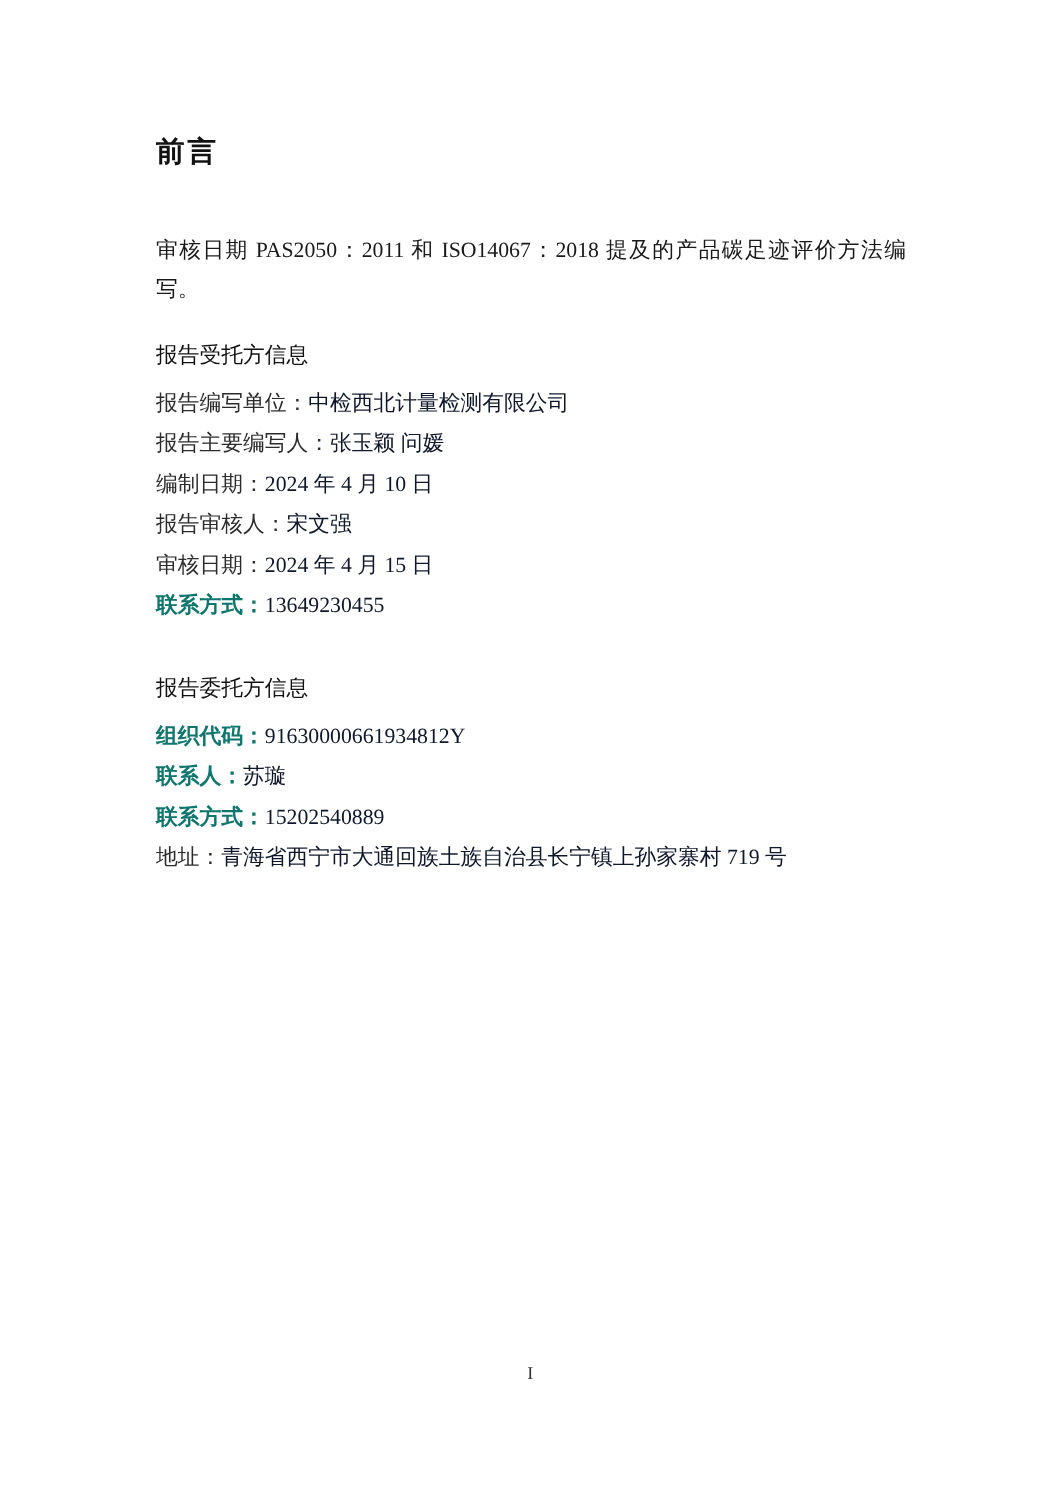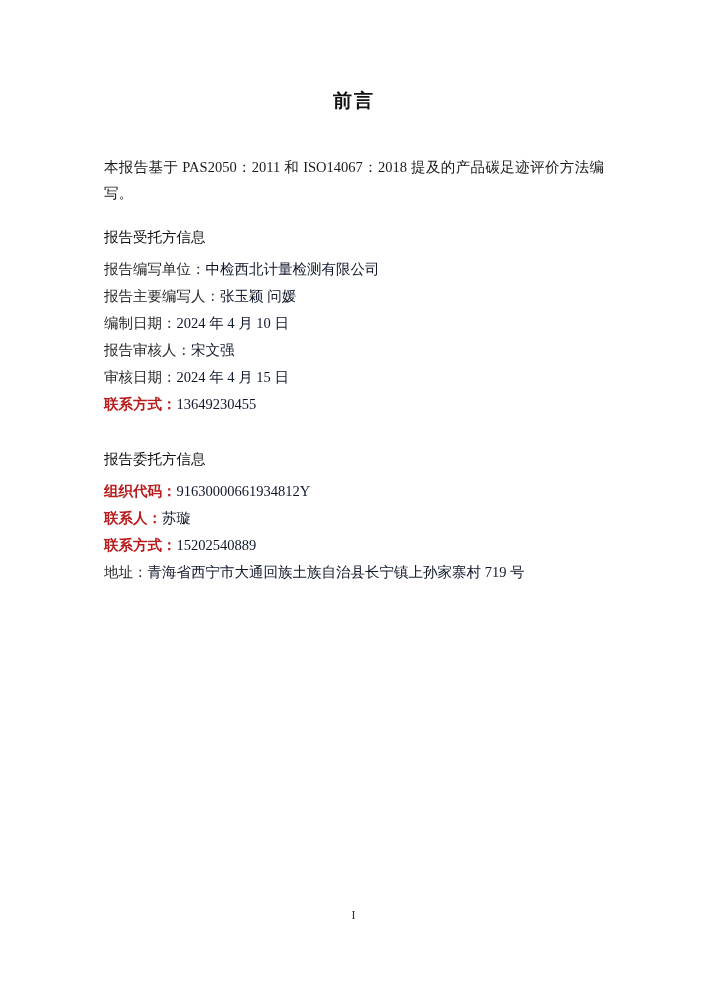--- a/index.html
+++ b/index.html
@@ -23,21 +23,21 @@
     height: 999px;
     background: #ffffff;
   }
   .content {
     position: absolute;
     left: 104px;
     top: 0;
     width: 500px;
   }
   .doc-title {
-    text-align: center;
+    text-align: left;
     font-size: 19px;
     font-weight: bold;
     letter-spacing: 2px;
     margin-top: 88px;
     color: #111111;
   }
   .para {
     font-size: 14.5px;
     line-height: 26px;
     margin-top: 40px;
@@ -68,41 +68,41 @@
   }
   .field .label {
     color: #2b2b2b;
     text-align: center;
   }
   .field .value {
     color: #0f172a;
   }
   .field.strong .label {
     font-weight: bold;
-    color: #b91c1c;
+    color: #0f766e;
   }
   .page-number {
     position: absolute;
     left: 0;
     top: 908px;
     width: 707px;
     text-align: center;
     font-size: 12px;
     color: #333333;
   }
 </style>
 </head>
 <body>
 
 <div class="page">
   <div class="content">
 
     <div class="doc-title">前言</div>
 
-    <div class="para"><span>本报告基于 </span><span class="bold">PAS2050：2011</span><span> 和 </span><span class="bold">ISO14067：2018</span><span> 提及的产品碳足迹评价方法编写。</span></div>
+    <div class="para"><span>审核日期 </span><span class="bold">PAS2050：2011</span><span> 和 </span><span class="bold">ISO14067：2018</span><span> 提及的产品碳足迹评价方法编写。</span></div>
 
     <div class="section-head">报告受托方信息</div>
 
     <div class="field-list">
       <div class="field"><span class="label">报告编写单位：</span><span class="value">中检西北计量检测有限公司</span></div>
       <div class="field"><span class="label">报告主要编写人：</span><span class="value">张玉颖 问媛</span></div>
       <div class="field"><span class="label">编制日期：</span><span class="value">2024 年 4 月 10 日</span></div>
       <div class="field"><span class="label">报告审核人：</span><span class="value">宋文强</span></div>
       <div class="field"><span class="label">审核日期：</span><span class="value">2024 年 4 月 15 日</span></div>
       <div class="field strong"><span class="label">联系方式：</span><span class="value">13649230455</span></div>

